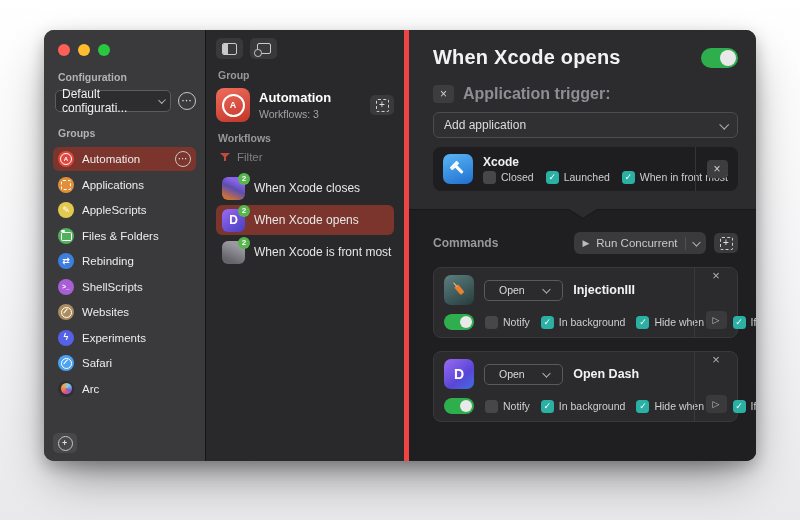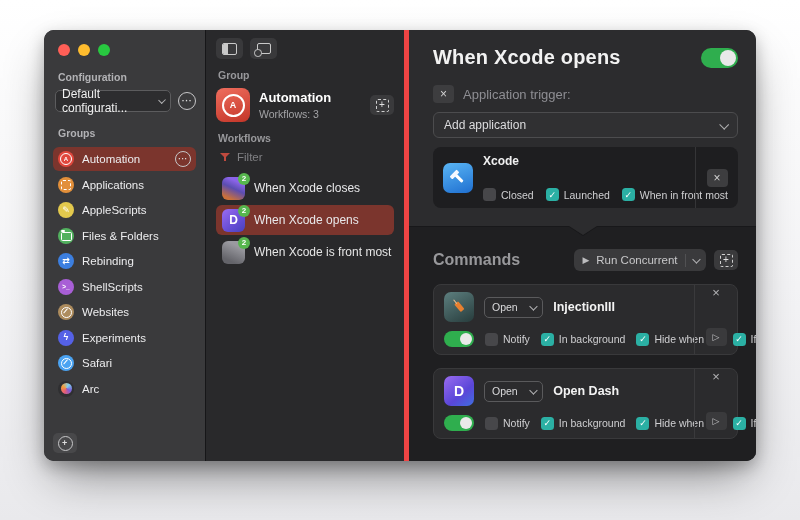--- a/index.html
+++ b/index.html
@@ -92,66 +92,66 @@
   .toggle{width:37px;height:20px;border-radius:10px;background:#4a4a4c;position:relative;flex:none;}
   .toggle.on{background:#2fae4e;}
   .toggle .knob{position:absolute;top:2px;left:2px;width:16px;height:16px;border-radius:50%;background:#e9e9e9;}
   .toggle.on .knob{left:auto;right:2px;}
   .toggle.sm{width:30px;height:16px;}
   .toggle.sm .knob{width:12px;height:12px;}
   .trigger{padding:0 18px 0 24px;}
   .trig-head{display:flex;align-items:center;gap:9px;margin-top:16px;}
   .xbtn{width:21px;height:18px;background:#3d3d3f;border-radius:4px;display:flex;align-items:center;justify-content:center;
     color:#d2d2d2;font-size:12px;line-height:0;}
-  .trig-lbl{font-size:13px;font-weight:400;color:#8e8e93;}
+  .trig-lbl{font-size:16px;font-weight:700;color:#8e8e93;}
   .app-select{margin-top:9px;height:24px;border:1px solid #4c4c4e;border-radius:6px;background:#303032;
     display:flex;align-items:center;justify-content:space-between;padding:0 10px;}
   .app-select .val{font-size:12px;color:#dcdcde;}
   .chev{display:inline-block;width:6px;height:6px;border-right:1.6px solid #b0b0b2;border-bottom:1.6px solid #b0b0b2;transform:rotate(45deg) translateY(-1px);}
   .chev.xs{width:4.5px;height:4.5px;}
   .app-card{margin-top:9px;background:#1e1e20;border-radius:8px;display:flex;align-items:stretch;}
   .app-card .main{flex:1;display:flex;align-items:center;gap:10px;padding:7px 10px;min-width:0;}
   .appicon{width:30px;height:30px;border-radius:7px;flex:none;display:flex;align-items:center;justify-content:center;}
   .appicon.xcode{background:linear-gradient(160deg,#5ab6f5,#1f6fd0);}
   .hammer{position:relative;width:16px;height:16px;transform:rotate(-45deg);}
   .hammer::before{content:"";position:absolute;left:6.5px;top:2px;width:3px;height:12px;background:#fff;border-radius:1px;}
   .hammer::after{content:"";position:absolute;left:3px;top:1px;width:10px;height:4px;background:#f4f8ff;border-radius:1px;}
   .app-name{font-size:12px;font-weight:600;color:#f0f0f0;}
-  .cb-row{display:flex;align-items:center;gap:12px;margin-top:20px;}
+  .cb-row{display:flex;align-items:center;gap:12px;margin-top:2px;}
   .cb-pair{display:flex;align-items:center;gap:5px;}
   .cb{width:13px;height:13px;border-radius:3.5px;background:#47474a;display:flex;align-items:center;justify-content:center;flex:none;}
   .cb .mk{color:#fff;font-size:9px;font-weight:700;visibility:hidden;line-height:0;}
   .cb.checked{background:#2bb0a4;}
   .cb.checked .mk{visibility:visible;}
   .cb-lbl{font-size:10.5px;color:#cfcfd1;white-space:nowrap;}
   .rail{width:42px;border-left:1px solid #353537;display:flex;flex-direction:column;align-items:center;justify-content:center;gap:8px;padding:6px 0;flex:none;}
   .rail .xbtn{background:#3d3d3f;}
   
   .notchbar{height:12px;background:#1f1f21;position:relative;margin-top:18px;border-top:1px solid #18181a;}
   .notch{position:absolute;top:-1px;left:46%;width:0;height:0;
     border-left:14px solid transparent;border-right:14px solid transparent;border-top:9px solid #2c2c2e;
     filter:drop-shadow(0 1.5px 0 #18181a);}
   .commands{flex:1;background:#1f1f21;padding:10px 18px 0 24px;}
   .cmd-head{display:flex;align-items:center;}
-  .cmd-lbl{font-size:16px;font-weight:700;color:#98989b;flex:1;}
+  .cmd-lbl{font-size:12px;font-weight:700;color:#98989b;flex:1;}
   .run-btn{height:22px;background:#3a3a3c;border-radius:6px;display:flex;align-items:center;padding:0 8px;gap:7px;}
   .run-btn .play{color:#bcbcbe;font-size:9px;line-height:0;}
   .run-btn .rlabel{font-size:11.5px;color:#c8c8ca;}
   .run-btn .vd{width:1px;height:13px;background:#515153;}
   .cmd-head .sq-btn{background:#3a3a3c;margin-left:8px;}
   .cmd-card{margin-top:13px;background:#2b2b2d;border:1px solid #39393b;border-radius:8px;display:flex;align-items:stretch;}
   .cmd-main{flex:1;padding:7px 10px;min-width:0;}
   .cmd-top{display:flex;align-items:center;gap:10px;}
   .appicon.injection{background:linear-gradient(150deg,#5d7f7f,#273c3c);}
   .syringe{position:relative;width:18px;height:18px;transform:rotate(-40deg);}
   .syringe::before{content:"";position:absolute;left:7px;top:4px;width:4.5px;height:10px;background:#e88030;border-radius:1px;}
   .syringe::after{content:"";position:absolute;left:8.8px;top:0;width:1.6px;height:4.5px;background:#f0c090;}
   .appicon.dash{background:linear-gradient(140deg,#9a6cf0 0%,#5a46d8 60%,#3f6fe0 100%);}
   .dash-d{color:#fff;font-weight:700;font-size:14px;}
-  .open-btn{border:1px solid #5a5a5c;border-radius:5px;height:19px;display:flex;align-items:center;gap:12px;padding:0 7px;}
+  .open-btn{border:1px solid #5a5a5c;border-radius:5px;height:19px;display:flex;align-items:center;gap:18px;padding:0 14px;}
   .open-btn .ol{font-size:10.5px;color:#dadadc;}
   .cmd-name{font-size:12.5px;font-weight:700;color:#f2f2f2;white-space:nowrap;}
   .cmd-bottom{display:flex;align-items:center;gap:11px;margin-top:9px;}
   .cmd-rail{width:42px;border-left:1px solid #3a3a3c;display:flex;flex-direction:column;align-items:center;justify-content:space-between;padding:8px 0;flex:none;}
   .x-plain{color:#b4b4b6;font-size:13px;line-height:0;}
   .play-btn{width:21px;height:18px;background:#3a3a3c;border-radius:4px;display:flex;align-items:center;justify-content:center;color:#c4c4c6;font-size:9px;line-height:0;}
 </style>
 </head>
 <body>
 

